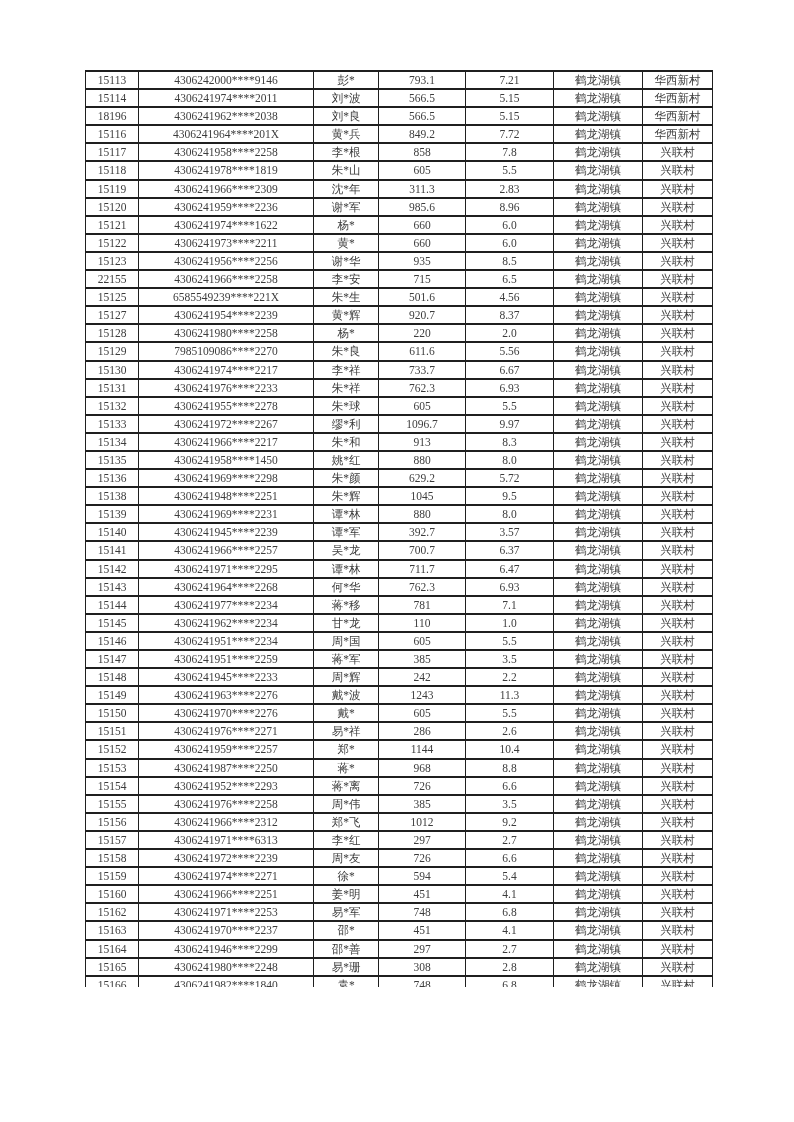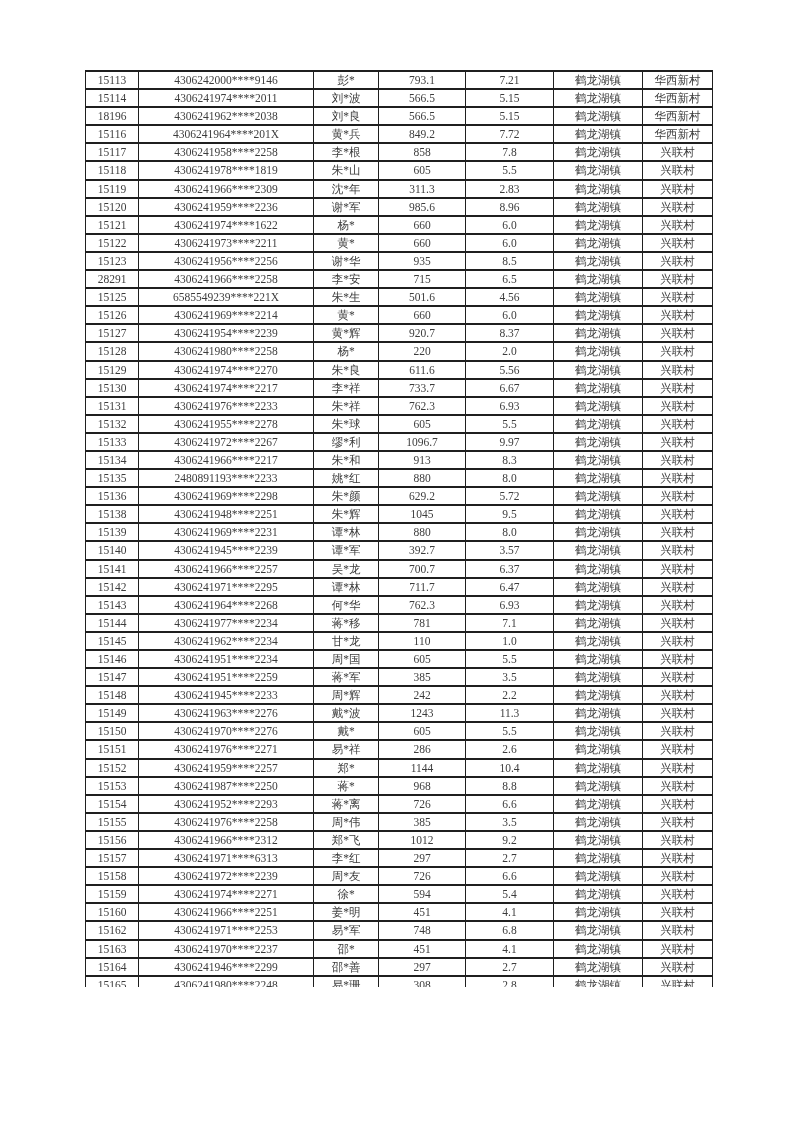--- a/index.html
+++ b/index.html
@@ -155,67 +155,58 @@
         <tr>
           <td>15123</td>
           <td>4306241956****2256</td>
           <td>谢*华</td>
           <td>935</td>
           <td>8.5</td>
           <td>鹤龙湖镇</td>
           <td>兴联村</td>
         </tr>
         <tr>
-          <td>28291</td>
+          <td>22155</td>
           <td>4306241966****2258</td>
           <td>李*安</td>
           <td>715</td>
           <td>6.5</td>
           <td>鹤龙湖镇</td>
           <td>兴联村</td>
         </tr>
         <tr>
           <td>15125</td>
           <td>6585549239****221X</td>
           <td>朱*生</td>
           <td>501.6</td>
           <td>4.56</td>
           <td>鹤龙湖镇</td>
           <td>兴联村</td>
         </tr>
         <tr>
-          <td>15126</td>
-          <td>4306241969****2214</td>
-          <td>黄*</td>
-          <td>660</td>
-          <td>6.0</td>
-          <td>鹤龙湖镇</td>
-          <td>兴联村</td>
-        </tr>
-        <tr>
           <td>15127</td>
           <td>4306241954****2239</td>
           <td>黄*辉</td>
           <td>920.7</td>
           <td>8.37</td>
           <td>鹤龙湖镇</td>
           <td>兴联村</td>
         </tr>
         <tr>
           <td>15128</td>
           <td>4306241980****2258</td>
           <td>杨*</td>
           <td>220</td>
           <td>2.0</td>
           <td>鹤龙湖镇</td>
           <td>兴联村</td>
         </tr>
         <tr>
           <td>15129</td>
-          <td>4306241974****2270</td>
+          <td>7985109086****2270</td>
           <td>朱*良</td>
           <td>611.6</td>
           <td>5.56</td>
           <td>鹤龙湖镇</td>
           <td>兴联村</td>
         </tr>
         <tr>
           <td>15130</td>
           <td>4306241974****2217</td>
           <td>李*祥</td>
@@ -255,21 +246,21 @@
           <td>15134</td>
           <td>4306241966****2217</td>
           <td>朱*和</td>
           <td>913</td>
           <td>8.3</td>
           <td>鹤龙湖镇</td>
           <td>兴联村</td>
         </tr>
         <tr>
           <td>15135</td>
-          <td>2480891193****2233</td>
+          <td>4306241958****1450</td>
           <td>姚*红</td>
           <td>880</td>
           <td>8.0</td>
           <td>鹤龙湖镇</td>
           <td>兴联村</td>
         </tr>
         <tr>
           <td>15136</td>
           <td>4306241969****2298</td>
           <td>朱*颜</td>

